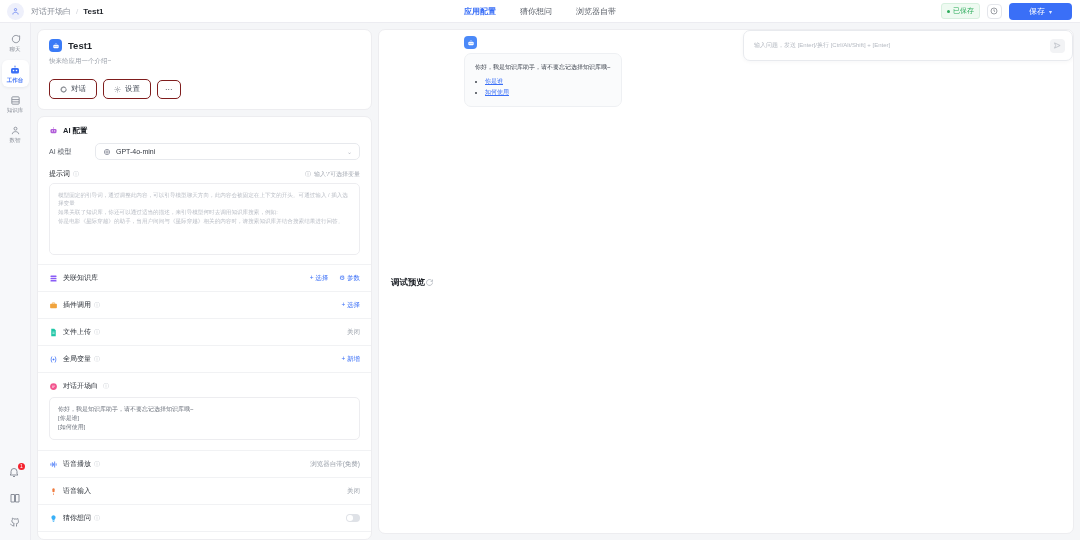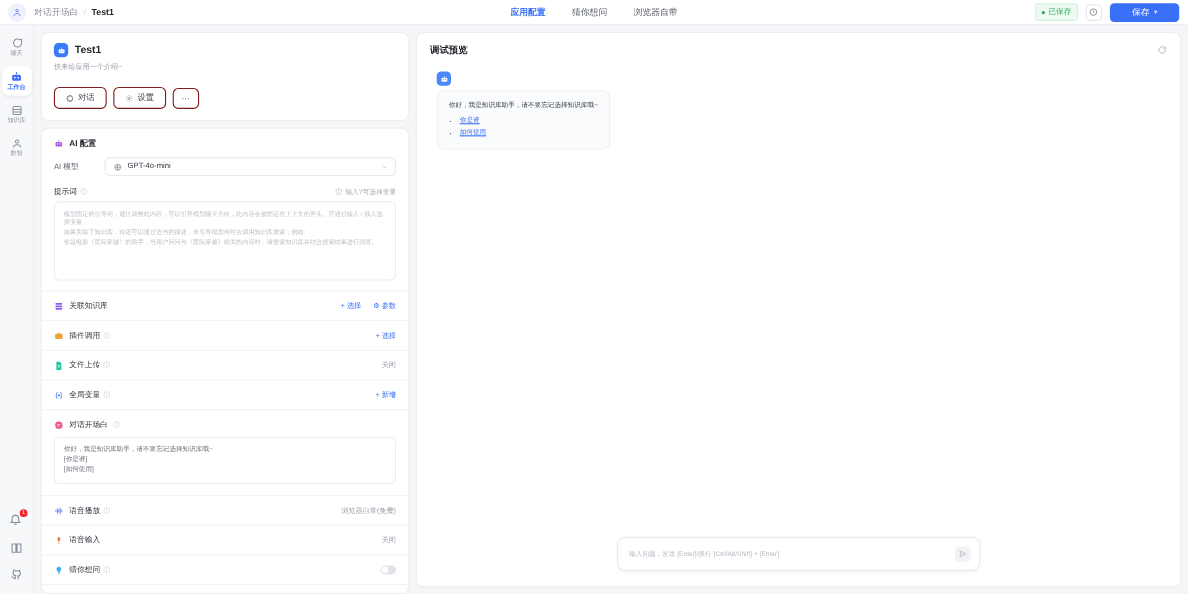--- a/index.html
+++ b/index.html
@@ -172,21 +172,21 @@
   .opener-box {
     border: 1px solid #ededf0; border-radius: 5px; background: #fff;
     padding: 7px 8px; min-height: 40px;
     font-size: 6px; line-height: 9px; color: #6d737d;
   }
 
   
   .preview {
     flex: 1; margin: 6px 6px 6px 0;
     background: #fff; border: 1px solid #ededf0; border-radius: 7px;
-    display: flex; flex-direction: column; position: relative; overflow: hidden;
+    display: flex; flex-direction: row; position: relative; overflow: hidden;
   }
   .preview-head {
     display: flex; align-items: center; padding: 9px 12px 6px;
   }
   .preview-head .t { font-size: 8.5px; font-weight: bold; color: #1f2329; }
   .preview-head .right { margin-left: auto; }
   .chat-area { flex: 1; padding: 6px 12px 0; overflow: hidden; }
   .msg-row { display: flex; flex-direction: column; gap: 4px; }
   .bot-avatar {
     width: 13px; height: 13px; border-radius: 4px; background: #4b89f8;

